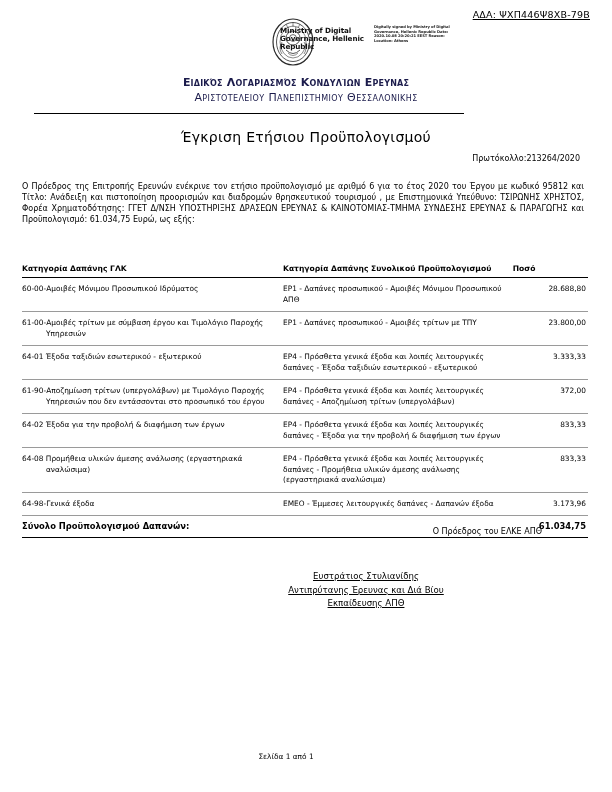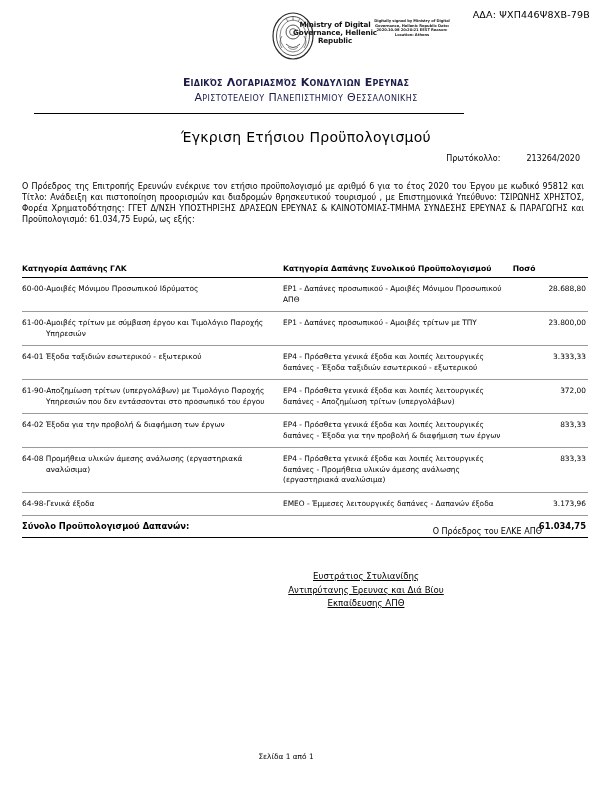--- a/index.html
+++ b/index.html
@@ -23,30 +23,30 @@
   }
 
   
   .ada-code {
     position: absolute;
     top: 9px;
     right: 22px;
     font-size: 9.5px;
     letter-spacing: 0.2px;
     white-space: nowrap;
+    text-decoration: underline;
   }
 
   
   .sig-stamp {
     position: absolute;
-    top: 11px;
+    top: 17px;
     left: 256px;
     width: 190px;
     height: 50px;
-    text-align: center;
   }
   .sig-emblem {
     position: absolute;
     left: 12px;
     top: 0px;
     width: 50px;
     height: 50px;
     border-radius: 50%;
     overflow: hidden;
   }
@@ -118,21 +118,21 @@
   }
 
   
   .protocol {
     position: absolute;
     top: 154px;
     right: 32px;
     font-size: 8px;
     white-space: nowrap;
   }
-  .protocol .p-label { margin-right: 26px; }
+  .protocol .p-label { }
 
   
   .body-par {
     position: absolute;
     top: 181px;
     left: 22px;
     width: 562px;
     font-size: 8px;
     line-height: 11px;
     text-align: justify;

